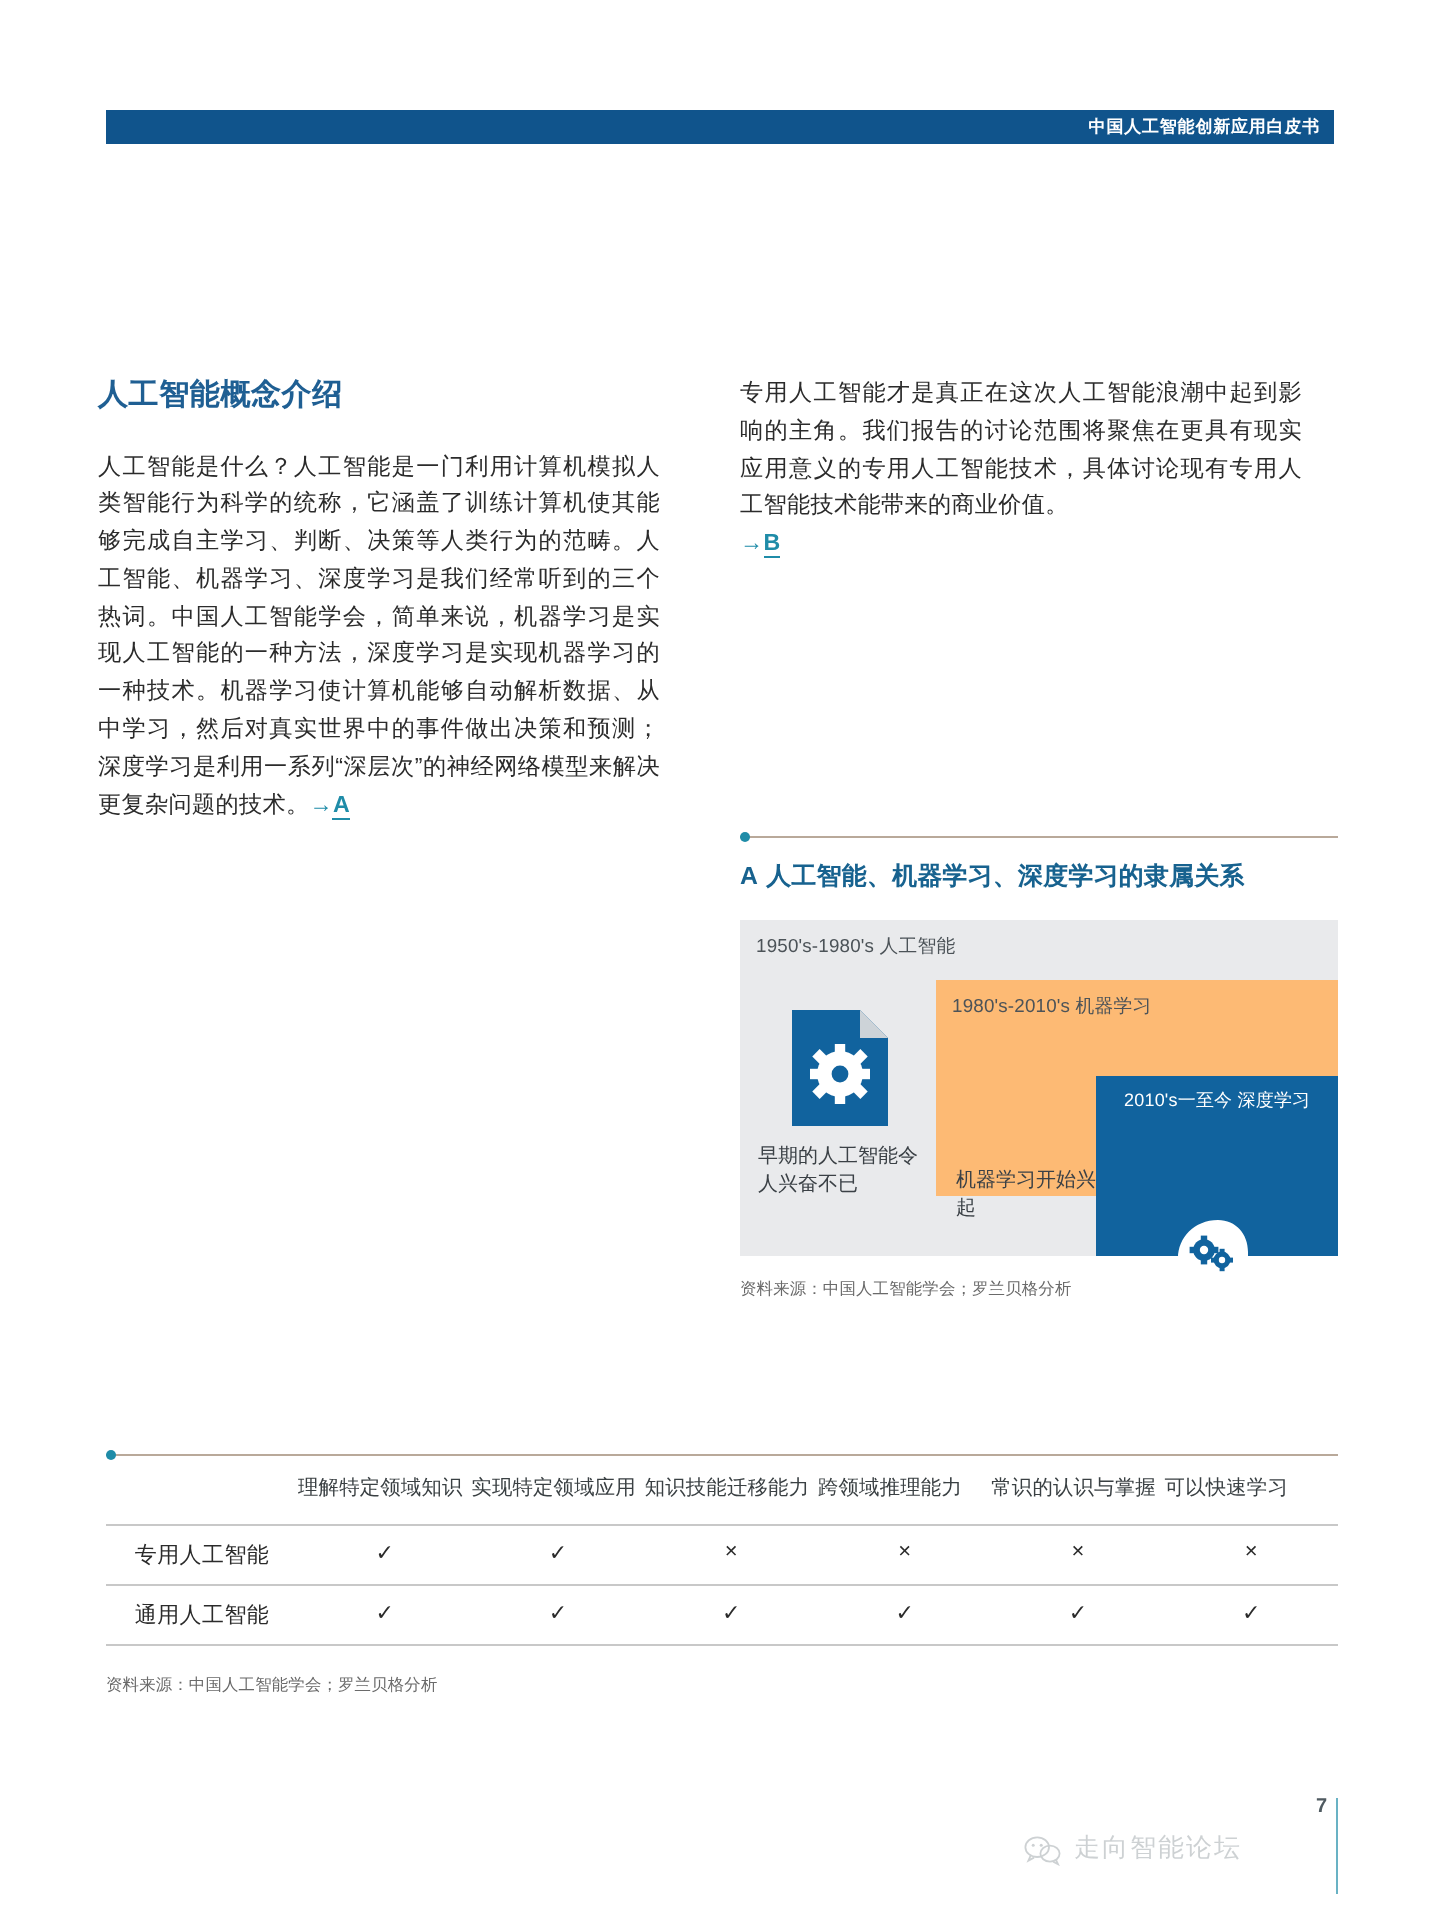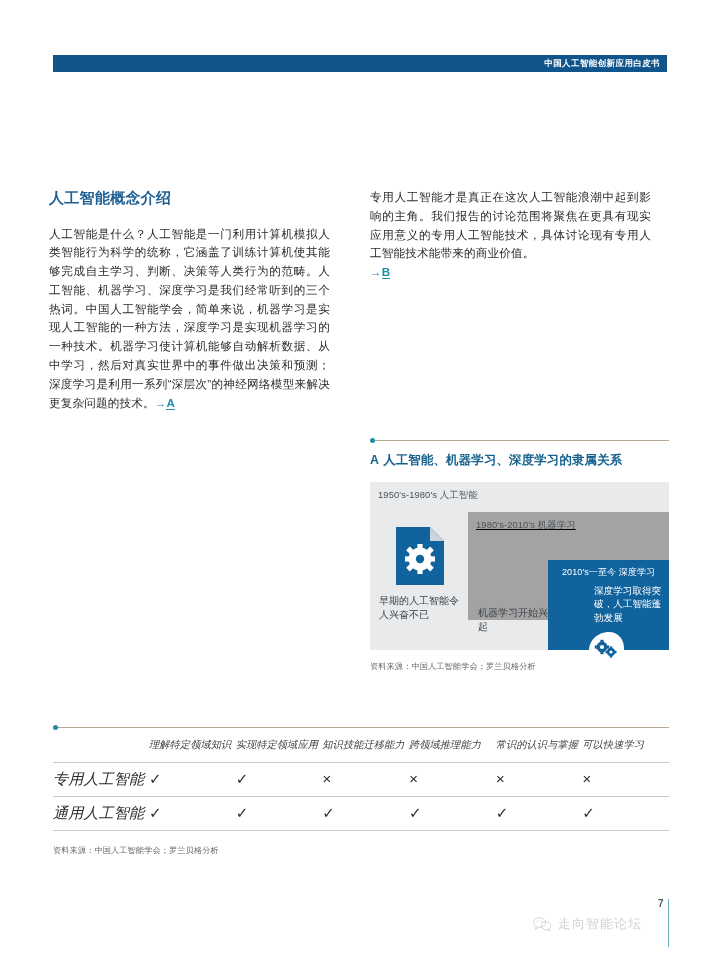--- a/index.html
+++ b/index.html
@@ -84,21 +84,21 @@
     border-bottom: 1px solid #1f8ca8;
     padding-bottom: 0px;
     white-space: nowrap;
   }
   .arrow { color: #1f8ca8; font-weight: bold; text-decoration: none; }
 
   
   .figure-block {
     position: absolute;
     left: 370px;
-    top: 440px;
+    top: 418px;
     width: 299px;
   }
   .fig-rule {
     position: relative;
     height: 1px;
     background: #b9a99a;
     margin-bottom: 11px;
   }
   .fig-rule::before {
     content: "";
@@ -123,22 +123,21 @@
     width: 299px;
     height: 168px;
     background: #e9eaec;
   }
   .info-mid {
     position: absolute;
     left: 98px;
     top: 30px;
     width: 201px;
     height: 108px;
-    background: #a3a3a3;
-    text-decoration: underline;
+    background: #fdba74;
   }
   .info-inner {
     position: absolute;
     left: 80px;
     top: 48px;
     width: 121px;
     height: 90px;
     background: #11639e;
   }
   .panel-label {
@@ -220,36 +219,36 @@
 
   table.cmp {
     width: 616px;
     border-collapse: collapse;
     table-layout: fixed;
   }
   table.cmp th, table.cmp td {
     font-weight: normal;
     padding: 0;
     vertical-align: top;
-    font-style: italic;
   }
   table.cmp th.hcell {
     font-size: 10.2px;
     line-height: 1.45;
     color: #3a4043;
     text-align: left;
     padding: 0 4px 9px 0;
     letter-spacing: 0.1px;
   }
   table.cmp th.hspacer { width: 96px; }
   table.cmp tr.data-row td {
     border-top: 1px solid #c8c8c8;
     padding: 7px 0 7px 0;
-    font-size: 15px;
+    font-size: 11px;
     color: #2b2b2b;
+    text-align: center;
   }
   table.cmp tr.data-row:last-child td { border-bottom: 1px solid #c8c8c8; }
   td.rowlabel { letter-spacing: 0.2px; }
   td.mark {
     text-align: left;
     padding-left: 2px;
     color: #555a5e;
     font-size: 11px;
   }
   td.mark.yes { color: #5c6368; font-size: 12px; }
@@ -274,24 +273,24 @@
   .page-number {
     position: absolute;
     left: 658px;
     top: 898px;
     font-size: 10px;
     font-weight: bold;
     color: #4f5a60;
   }
   .footer-badge {
     position: absolute;
-    left: 533px;
+    left: 512px;
     top: 915px;
     display: flex;
-    align-items: center;
+    align-items: flex-end;
     gap: 6px;
     opacity: 0.30;
   }
   .footer-badge .wx { width: 19px; height: 15px; }
   .footer-text {
     font-size: 13px;
     color: #5d6a70;
     letter-spacing: 1px;
   }
 </style>
@@ -396,21 +395,20 @@
                 <circle cx="24" cy="22" r="4.2"></circle>
                 <rect x="22.8" y="16.4" width="2.5" height="2.8"></rect>
                 <rect x="22.8" y="24.8" width="2.5" height="2.8"></rect>
                 <rect x="18.5" y="20.8" width="2.8" height="2.5"></rect>
                 <rect x="26.7" y="20.8" width="2.8" height="2.5"></rect>
                 <circle cx="24" cy="22" r="1.6" fill="#ffffff"></circle>
               </g>
             </svg>
           </span>
 
-          <div class="panel-caption cap-inner">深度学习取得突破，人工智能蓬勃发展</div>
         </div>
       </div>
     </div>
 
     <div class="fig-source">资料来源：中国人工智能学会；罗兰贝格分析</div>
   </div>
 
   <div class="table-block">
     <div class="tbl-rule"></div>
 

